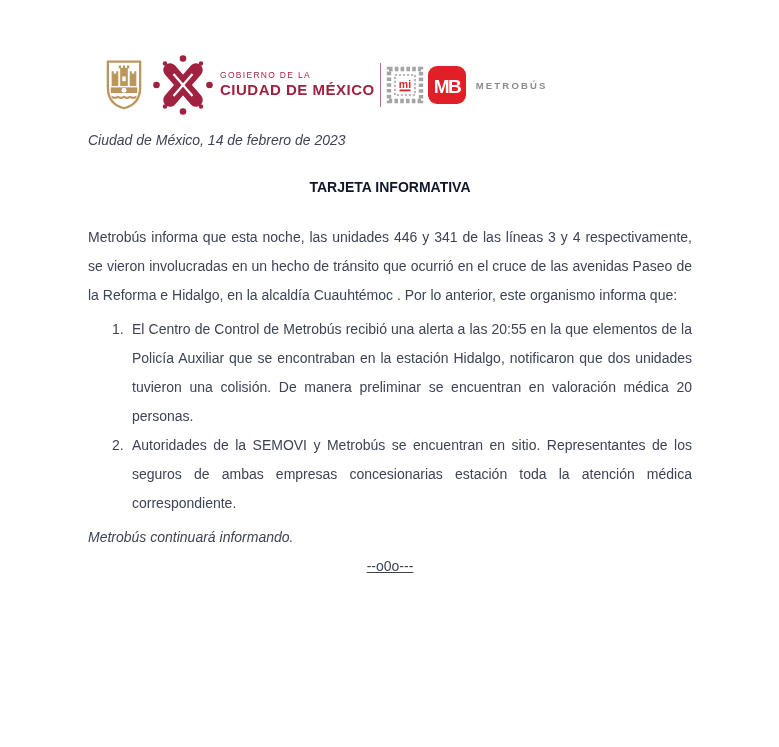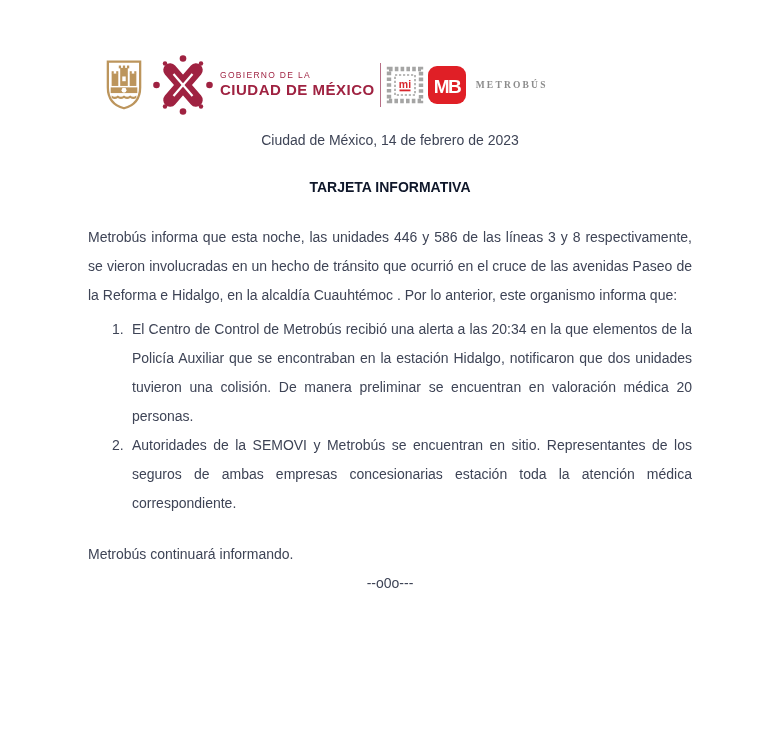--- a/index.html
+++ b/index.html
@@ -19,36 +19,36 @@
     display:flex; align-items:center;
   }
   .shield-icon   { width:38px; height:52px; margin-right:9px; }
   .cdmx-icon     { width:62px; height:62px; margin-right:6px; }
   .gov-text      { margin-right:5px; color:#9f2241; line-height:1.25; }
   .gov-text .l1  { font-size:8.5px; letter-spacing:1.3px; font-weight:normal; }
   .gov-text .l2  { font-size:15px; letter-spacing:0.5px; font-weight:bold; }
   .logo-divider  { width:1px; height:44px; background:#b76e85; margin-right:5px; }
   .mi-icon       { width:38px; height:38px; margin-right:3px; }
   .mb-icon       { width:40px; height:40px; margin-right:9px; }
-  .mb-wordmark   { font-size:9.5px; font-weight:bold; letter-spacing:2.2px; color:#8c8c8c;font-family:Liberation Serif, serif; }
+  .mb-wordmark   { font-size:9.5px; font-weight:bold; letter-spacing:2.2px; color:#8c8c8c; }
 
   
   .doc {
     position:absolute; left:88px; top:126px; width:604px;
     font-size:14px; line-height:29px;
   }
-  .date      { text-align:center; }
+  .date      { text-align:left;font-style:italic; }
   .title     { margin-top:18px; text-align:center; font-weight:bold; color:#0f172a; }
   .intro     { margin-top:21px; text-align:justify; }
   .list      { margin-top:5px; }
   .item      { display:flex; }
   .item .num { flex:0 0 20px; margin-left:24px; }
   .item .txt { flex:1; text-align:justify; }
-  .closing   { margin-top:22px; }
-  .separator { text-align:center; }
+  .closing   { margin-top:5px;font-style:italic; }
+  .separator { text-align:center;text-decoration:underline; }
 </style>
 </head>
 <body>
 
 <div class="page">
 
   <div class="header">
 
     <svg class="shield-icon" viewBox="0 0 40 54">
       <path d="M3,2.5 h34 v27 c0,13 -8,19.5 -17,22 C11,49 3,42.5 3,29.5 Z" fill="none" stroke="#bc955c" stroke-width="2.4"></path>
@@ -111,26 +111,26 @@
     </svg>
 
     <div class="mb-wordmark">METROBÚS</div>
   </div>
 
   <div class="doc">
     <div class="date">Ciudad de México, 14 de febrero de 2023</div>
 
     <div class="title">TARJETA INFORMATIVA</div>
 
-    <p class="intro">Metrobús informa que esta noche, las unidades 446 y 586 de las líneas 3 y 8 respectivamente, se vieron involucradas en un hecho de tránsito que ocurrió en el cruce de las avenidas Paseo de la Reforma e Hidalgo, en la alcaldía Cuauhtémoc . Por lo anterior, este organismo informa que:</p>
+    <p class="intro">Metrobús informa que esta noche, las unidades 446 y 341 de las líneas 3 y 4 respectivamente, se vieron involucradas en un hecho de tránsito que ocurrió en el cruce de las avenidas Paseo de la Reforma e Hidalgo, en la alcaldía Cuauhtémoc . Por lo anterior, este organismo informa que:</p>
 
     <div class="list">
       <div class="item">
         <span class="num">1.</span>
-        <span class="txt">El Centro de Control de Metrobús recibió una alerta a las 20:34 en la que elementos de la Policía Auxiliar que se encontraban en la estación Hidalgo, notificaron que dos unidades tuvieron una colisión. De manera preliminar se encuentran en valoración médica 20 personas.</span>
+        <span class="txt">El Centro de Control de Metrobús recibió una alerta a las 20:55 en la que elementos de la Policía Auxiliar que se encontraban en la estación Hidalgo, notificaron que dos unidades tuvieron una colisión. De manera preliminar se encuentran en valoración médica 20 personas.</span>
       </div>
       <div class="item">
         <span class="num">2.</span>
         <span class="txt">Autoridades de la SEMOVI y Metrobús se encuentran en sitio. Representantes de los seguros de ambas empresas concesionarias estación toda la atención médica correspondiente.</span>
       </div>
     </div>
 
     <p class="closing">Metrobús continuará informando.</p>
 
     <div class="separator">--o0o---</div>

